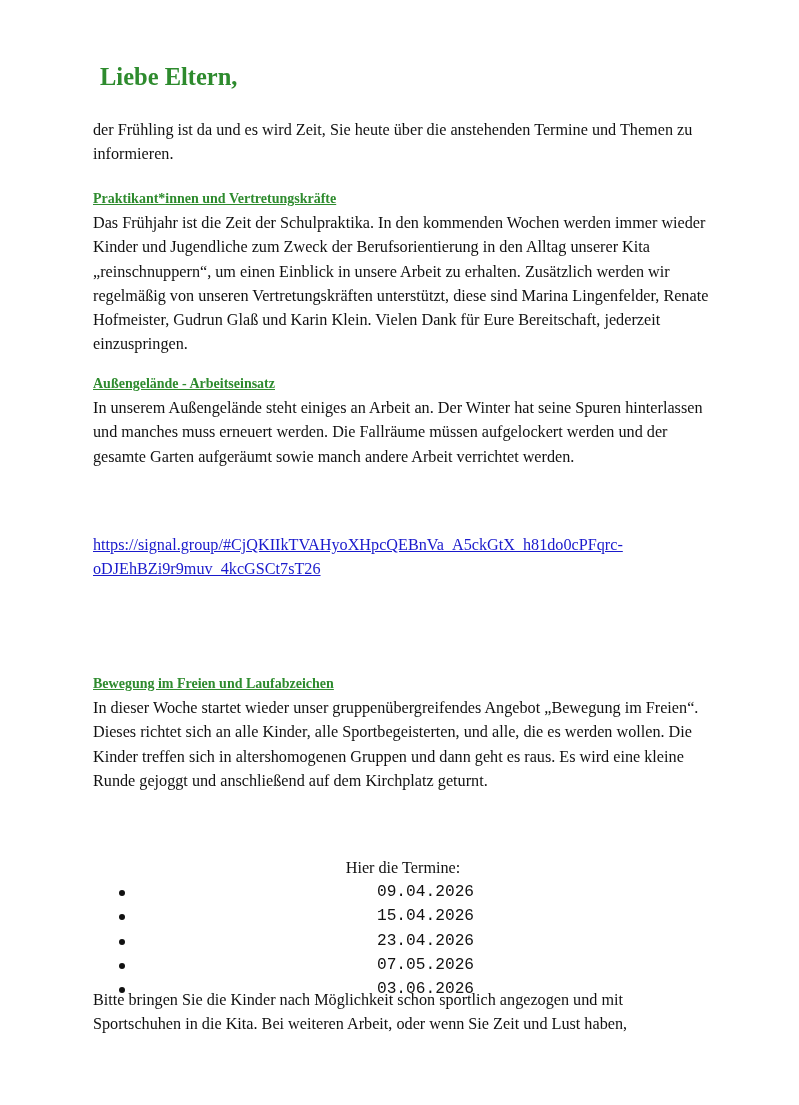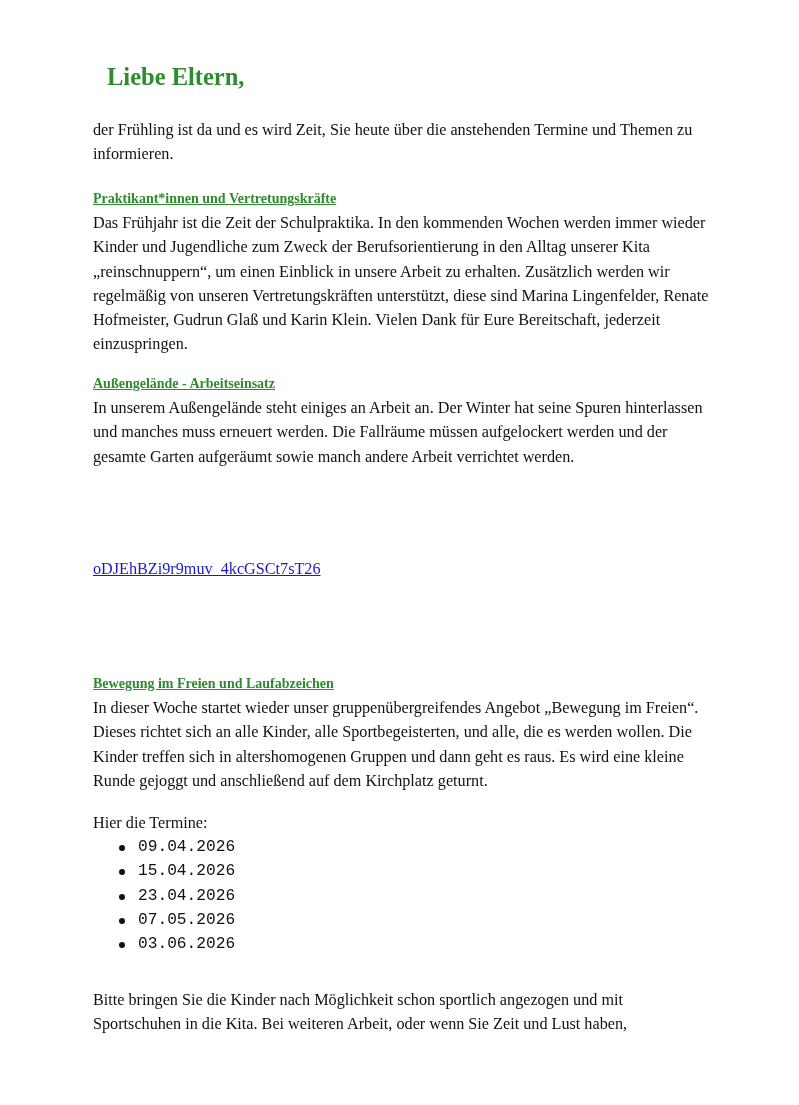--- a/index.html
+++ b/index.html
@@ -17,21 +17,21 @@
     }
     .page {
       position: absolute;
       left: 93px;
       top: 0;
       width: 620px;
     }
     .greeting {
       position: absolute;
       top: 62px;
-      left: 14px;
+      left: 7px;
       margin: 0;
       font-size: 24.5px;
       font-weight: bold;
       color: #2e8b2e;
       line-height: 30px;
       white-space: nowrap;
       text-align: right;
     }
     .block {
       position: absolute;
@@ -100,31 +100,31 @@
     <p>Das Frühjahr ist die Zeit der Schulpraktika. In den kommenden Wochen werden immer wieder Kinder und Jugendliche zum Zweck der Berufsorientierung in den Alltag unserer Kita „reinschnuppern“, um einen Einblick in unsere Arbeit zu erhalten. Zusätzlich werden wir regelmäßig von unseren Vertretungskräften unterstützt, diese sind Marina Lingenfelder, Renate Hofmeister, Gudrun Glaß und Karin Klein. Vielen Dank für Eure Bereitschaft, jederzeit einzuspringen.</p>
   </div>
 
   <div class="block" style="top:372px;">
     <h2 class="section-heading">Außengelände - Arbeitseinsatz</h2>
     <p>In unserem Außengelände steht einiges an Arbeit an. Der Winter hat seine Spuren hinterlassen und manches muss erneuert werden. Die Fallräume müssen aufgelockert werden und der gesamte Garten aufgeräumt sowie manch andere Arbeit verrichtet werden.</p>
   </div>
 
   <div class="block" style="top:533px;">
     <p>
-      <br>
+      <span class="link">https://signal.group/#CjQKIIkTVAHyoXHpcQEBnVa_A5ckGtX_h81do0cPFqrc-</span><br>
       <span class="link">oDJEhBZi9r9muv_4kcGSCt7sT26</span>
     </p>
   </div>
 
   <div class="block" style="top:672px;">
     <h2 class="section-heading">Bewegung im Freien und Laufabzeichen</h2>
     <p>In dieser Woche startet wieder unser gruppenübergreifendes Angebot „Bewegung im Freien“. Dieses richtet sich an alle Kinder, alle Sportbegeisterten, und alle, die es werden wollen. Die Kinder treffen sich in altershomogenen Gruppen und dann geht es raus. Es wird eine kleine Runde gejoggt und anschließend auf dem Kirchplatz geturnt.</p>
   </div>
 
-  <div class="block" style="top:811px;">
+  <div class="block" style="top:856px;text-align:center;">
     <p>Hier die Termine:</p>
     <ul class="dates">
       <li><span class="bullet"></span><span>09.04.2026</span></li>
       <li><span class="bullet"></span><span>15.04.2026</span></li>
       <li><span class="bullet"></span><span>23.04.2026</span></li>
       <li><span class="bullet"></span><span>07.05.2026</span></li>
       <li><span class="bullet"></span><span>03.06.2026</span></li>
     </ul>
   </div>
 

